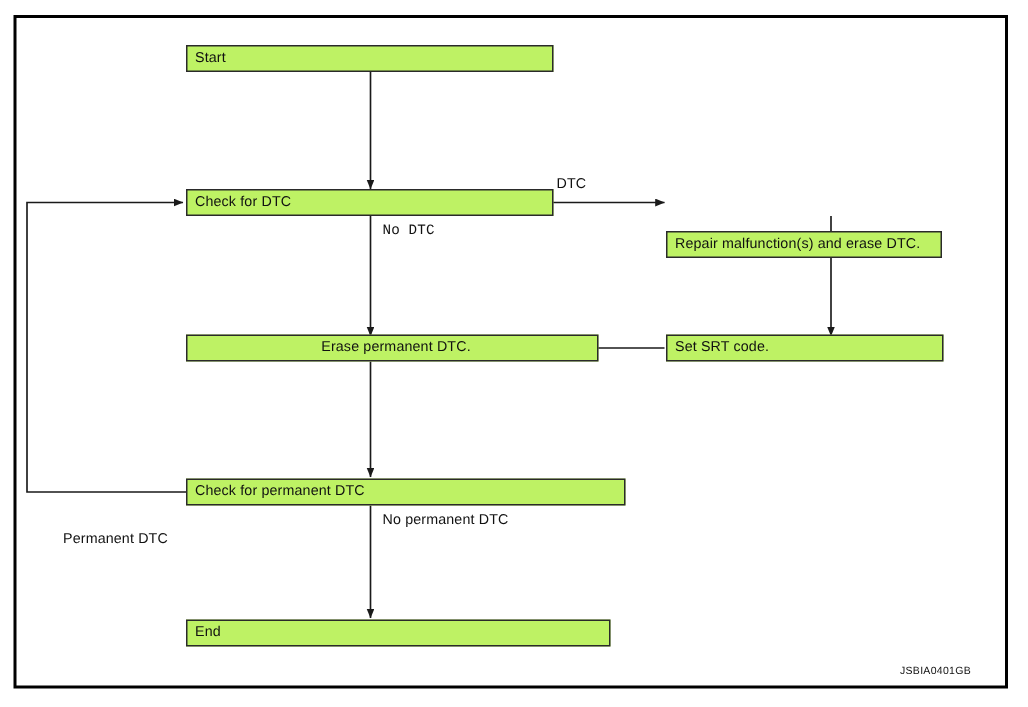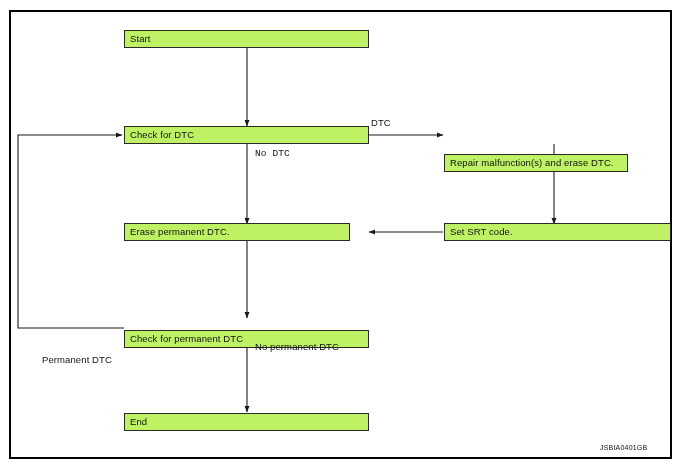--- a/index.html
+++ b/index.html
@@ -102,27 +102,27 @@
 
     <line x1="247" y1="337" x2="247" y2="412" marker-end="url(#arrow)"></line>
   </svg>
 
   <div class="node" style="left:124px; top:30px; width:245px;">Start</div>
 
   <div class="node" style="left:124px; top:126px; width:245px;">Check for DTC</div>
 
   <div class="node" style="left:444px; top:126px; width:184px;margin-top:28px;">Repair malfunction(s) and erase DTC.</div>
 
-  <div class="node" style="left:124px; top:223px; width:226px;">Erase permanent DTC.</div>
+  <div class="node" style="left:124px; top:223px; width:275px;text-align:center;">Erase permanent DTC.</div>
 
-  <div class="node" style="left:444px; top:223px; width:227px;">Set SRT code.</div>
+  <div class="node" style="left:444px; top:223px; width:185px;">Set SRT code.</div>
 
-  <div class="node" style="left:124px; top:319px; width:245px;margin-top:11px;">Check for permanent DTC</div>
+  <div class="node" style="left:124px; top:319px; width:293px;">Check for permanent DTC</div>
 
-  <div class="node" style="left:124px; top:413px; width:245px;">End</div>
+  <div class="node" style="left:124px; top:413px; width:283px;">End</div>
 
   <div class="edge-label" style="left:371px; top:117px;">DTC</div>
 
   <div class="edge-label" style="left:255px; top:148px;font-family:Liberation Mono, monospace;">No DTC</div>
 
   <div class="edge-label" style="left:42px; top:318px;margin-top:36px;">Permanent DTC</div>
 
   <div class="edge-label" style="left:255px; top:341px;">No permanent DTC</div>
 
   <div class="ref-code" style="left:600px; top:444px;">JSBIA0401GB</div>

